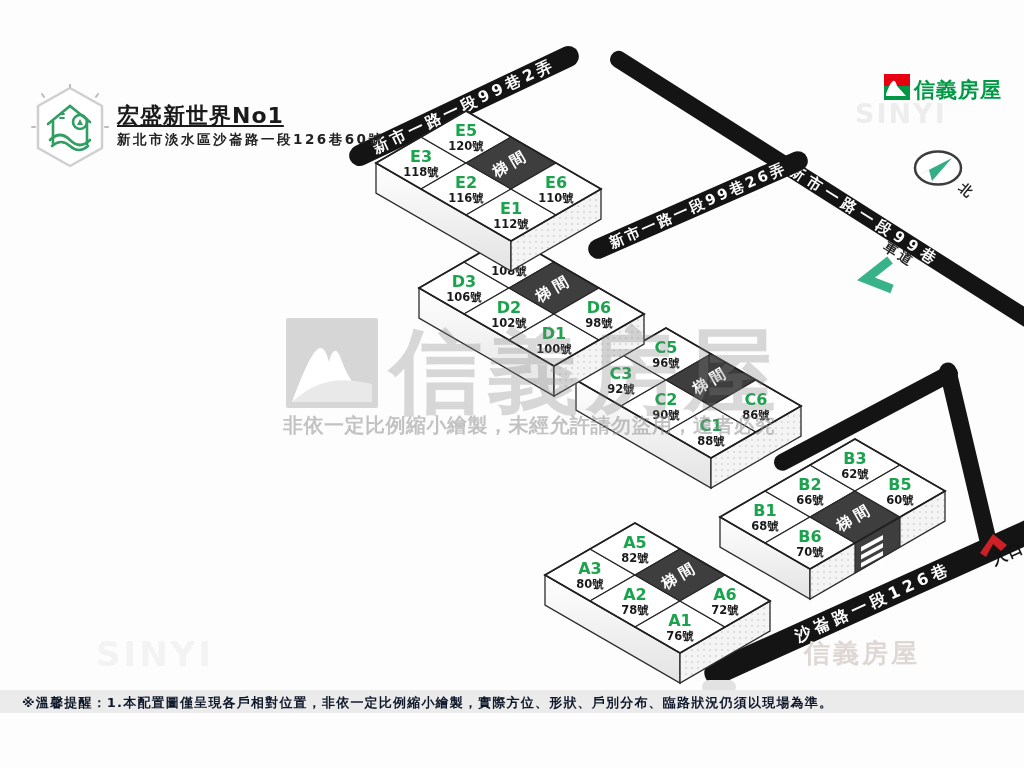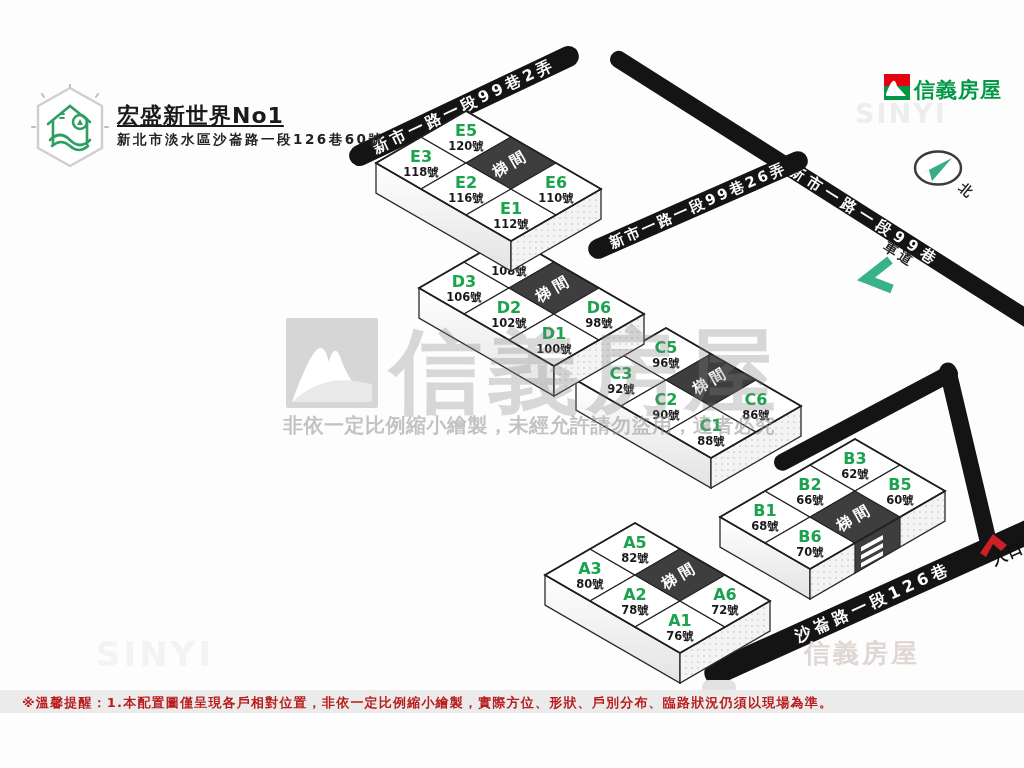--- a/index.html
+++ b/index.html
@@ -13,21 +13,21 @@
   .brand-name{left:914px;top:76px;font-size:21px;font-weight:bold;color:#009844;letter-spacing:1px;z-index:6;}
   .wm{z-index:5;pointer-events:none;}
   .wm-sinyi-tr{left:855px;top:98px;font-size:27px;font-weight:bold;color:#ededed;letter-spacing:2px;}
   .wm-sinyi-bl{left:96px;top:634px;font-size:34px;font-weight:bold;color:#f3f3f3;letter-spacing:3px;}
   .wm-brand-br{left:804px;top:636px;font-size:26px;font-weight:bold;color:#ded7d4;letter-spacing:3px;}
   .wm-bigtext{left:390px;top:310px;font-size:92px;font-weight:bold;color:rgba(130,130,130,0.30);letter-spacing:6px;white-space:nowrap;}
   .wm-caption{left:283px;top:412px;font-size:20px;font-weight:bold;color:rgba(145,145,145,0.55);letter-spacing:0.5px;white-space:nowrap;}
   .wm-logobox{left:286px;top:318px;width:92px;height:90px;background:#d6d6d6;border-radius:2px;}
   .footer-notch{left:702px;top:680px;width:34px;height:14px;background:#e2e2e2;border-radius:7px;z-index:2;}
   .footer-bar{left:0;top:690px;width:1024px;height:23px;background:#ebebeb;z-index:3;}
-  .footer-text{left:22px;top:694px;font-size:13px;font-weight:600;color:#b91c1c;letter-spacing:1.2px;white-space:nowrap;z-index:4;}
+  .footer-text{left:22px;top:694px;font-size:13px;font-weight:600;color:#0f172a;letter-spacing:1.2px;white-space:nowrap;z-index:4;}
 </style>
 </head>
 <body>
 
 <div class="canvas">
 
   <svg id="map-svg" width="1024" height="768" viewBox="0 0 1024 768">
     <defs>
       <linearGradient id="wallGrad" x1="0" y1="0" x2="0" y2="1">
         <stop offset="0" stop-color="#ffffff"></stop>

